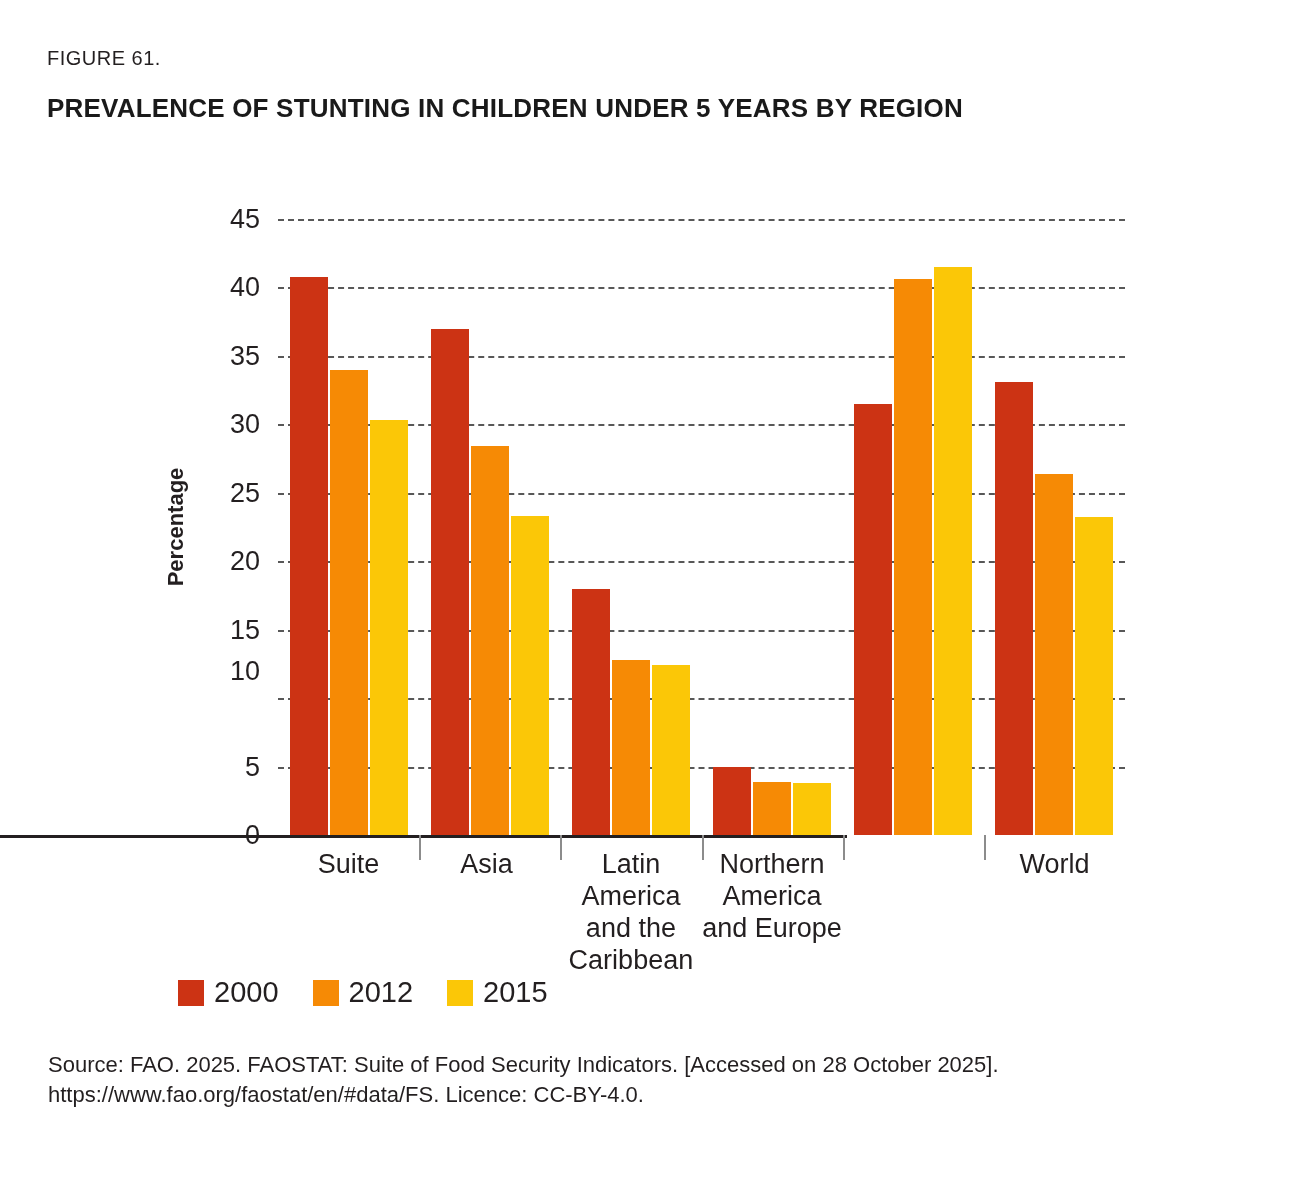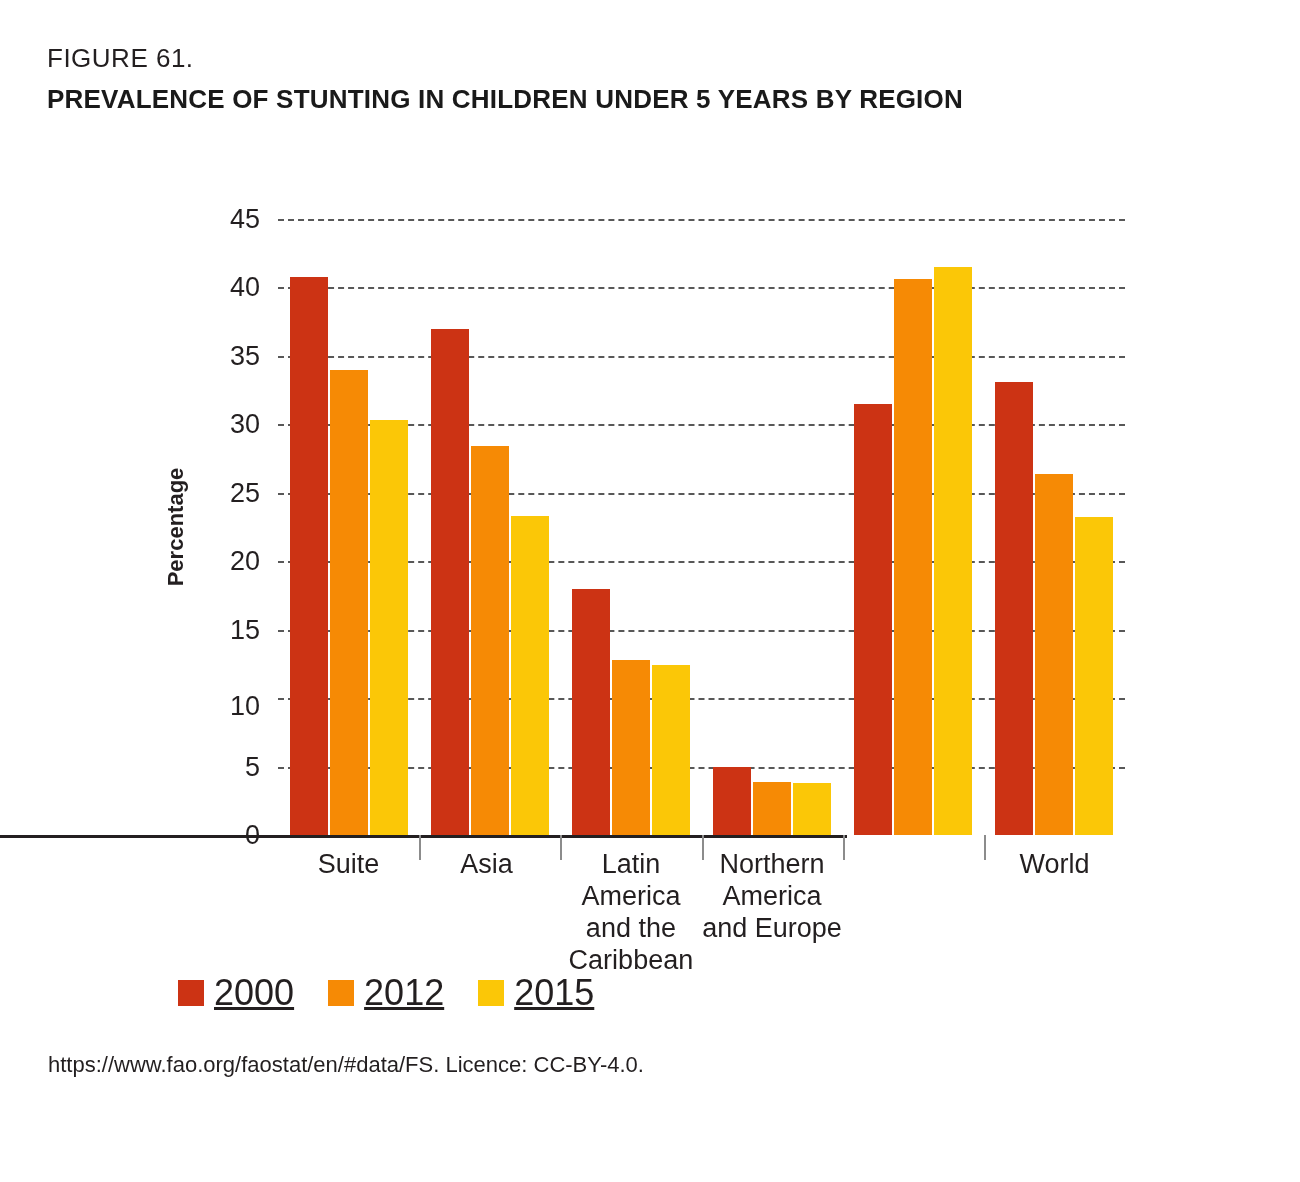--- a/index.html
+++ b/index.html
@@ -9,27 +9,27 @@
     font-family:"Liberation Sans", sans-serif;
     color:#231f20;
     position:relative;
     overflow:hidden;
   }
 
   
   #title-block{position:absolute;left:47px;top:42px;width:1100px;}
   #figure-number{
     font-family:"Liberation Sans", sans-serif;
-    font-size:26px;letter-spacing:.5px;font-weight:400;color:#231f20;
+    font-size:20px;letter-spacing:.5px;font-weight:400;color:#231f20;
     line-height:32px;
   }
   #figure-title{
     font-family:"Liberation Sans", sans-serif;
     font-size:26px;font-weight:700;color:#1a1a1a;
-    line-height:34px;margin-top:8px;letter-spacing:.2px;
+    line-height:34px;margin-top:17px;letter-spacing:.2px;
   }
 
   
   #chart-area{position:absolute;left:0;top:0;width:1300px;height:1182px;}
 
   
   #plot{
     position:absolute;left:278px;top:219px;
     width:847px;height:616px;
   }
@@ -82,21 +82,21 @@
     font-family:"Liberation Sans", sans-serif;
   }
 
   
   #legend{
     position:absolute;left:178px;top:978px;
     display:flex;align-items:center;gap:34px;
   }
   .legend-item{display:flex;align-items:center;gap:10px;}
   .legend-swatch{width:26px;height:26px;display:block;}
-  .legend-label{font-size:36px;color:#231f20;line-height:29px;text-decoration:underline;}
+  .legend-label{font-size:29px;color:#231f20;line-height:29px;}
 
   
   #source{
     position:absolute;left:48px;top:1050px;width:1180px;
     font-size:22px;line-height:30px;color:#231f20;
   }
   #source div{white-space:nowrap;}
 </style>
 </head>
 <body>
@@ -104,21 +104,21 @@
 <div id="title-block">
   <div id="figure-number">FIGURE 61.</div>
   <div id="figure-title">PREVALENCE OF STUNTING IN CHILDREN UNDER 5 YEARS BY REGION</div>
 </div>
 
 <div id="chart-area">
 
   <div id="ytick-col">
       <div class="ytick-label" style="top: 835px;">0</div>
       <div class="ytick-label" style="top: 766.556px;">5</div>
-      <div class="ytick-label" style="top: 706px;">10</div>
+      <div class="ytick-label" style="top: 671px;">10</div>
       <div class="ytick-label" style="top: 629.667px;">15</div>
       <div class="ytick-label" style="top: 561.222px;">20</div>
       <div class="ytick-label" style="top: 492.778px;">25</div>
       <div class="ytick-label" style="top: 424.333px;">30</div>
       <div class="ytick-label" style="top: 355.889px;">35</div>
       <div class="ytick-label" style="top: 287.444px;">40</div>
       <div class="ytick-label" style="top: 219px; text-align: right;">45</div>
     </div>
   <div id="y-axis-title">Percentage</div>
 
@@ -202,14 +202,15 @@
       <span class="legend-swatch" style="background: rgb(246, 138, 5);"></span>
       <span class="legend-label">2012</span>
     </div>
     <div class="legend-item">
       <span class="legend-swatch" style="background: rgb(251, 199, 7);"></span>
       <span class="legend-label">2015</span>
     </div>
   </div>
 
 <div id="source">
+  <div>Source: FAO. 2025. FAOSTAT: Suite of Food Security Indicators. [Accessed on 28 October 2025].</div>
   <div>https://www.fao.org/faostat/en/#data/FS. Licence: CC-BY-4.0.</div>
 </div>
 
 </body></html>

